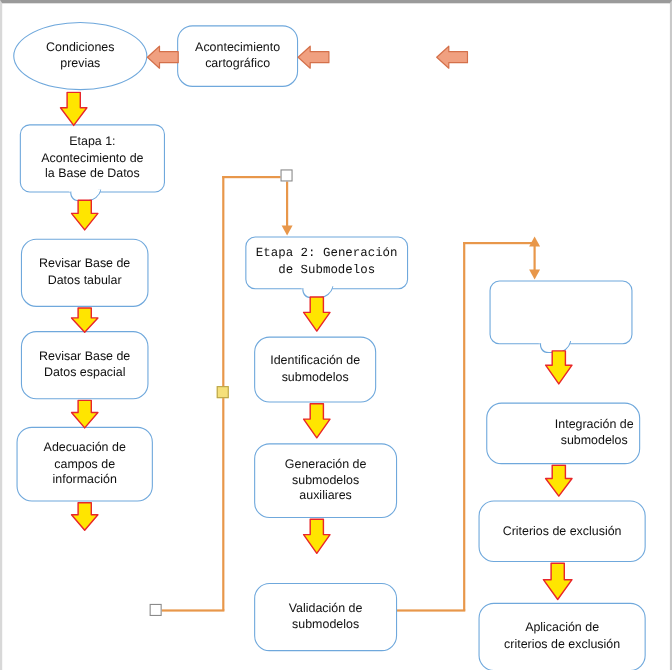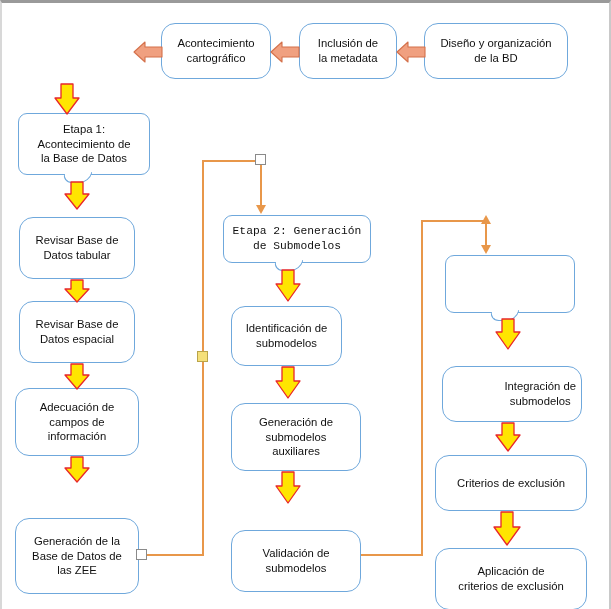--- a/index.html
+++ b/index.html
@@ -46,35 +46,31 @@
   .handle.white{background:#ffffff;}
   .handle.yellow{background:#F5E07A;border-color:#b9a44a;}
 
   .lbl{pointer-events:none;}
 </style>
 </head>
 <body>
 
 <div id="canvas">
 
+  <div class="node ellipse" style="left:10px;top:17px;width:122px;height:62px;">
+    <span class="lbl" style="white-space:pre-line">Condiciones
+previas</span>
+  </div>
 
   <div class="node rrect" style="left:159px;top:20px;width:110px;height:56px;">
     <span class="lbl" style="white-space:pre-line">Acontecimiento
 cartográfico</span>
   </div>
 
-  <div class="node rrect" style="left:297px;top:20px;width:98px;height:56px;">
-    <span class="lbl" style="white-space:pre-line">Inclusión de
-la metadata</span>
-  </div>
-
-  <div class="node rrect" style="left:422px;top:20px;width:144px;height:56px;">
-    <span class="lbl" style="white-space:pre-line">Diseño y organización
-de la BD</span>
-  </div>
+
 
   <div class="sarrow" style="left:131px;top:36px;">
     <svg width="30" height="26" viewBox="0 0 30 26">
         <path d="M1 13 L12 3 L12 8 L29 8 L29 18 L12 18 L12 23 Z" fill="#F0A080" stroke="#D4704A" stroke-width="1.1" stroke-linejoin="round"></path>
       </svg>
   </div>
   <div class="sarrow" style="left:268px;top:36px;">
     <svg width="30" height="26" viewBox="0 0 30 26">
         <path d="M1 13 L12 3 L12 8 L29 8 L29 18 L12 18 L12 23 Z" fill="#F0A080" stroke="#D4704A" stroke-width="1.1" stroke-linejoin="round"></path>
       </svg>
@@ -132,25 +128,20 @@
 campos de
 información</span>
   </div>
 
   <div class="yarrow" style="left:62px;top:453px;">
     <svg width="26" height="28" viewBox="0 0 26 28">
         <path d="M7 1 L19 1 L19 12 L25 12 L13 26 L1 12 L7 12 Z" fill="#FFE500" stroke="#E8262A" stroke-width="1.3" stroke-linejoin="round"></path>
       </svg>
   </div>
 
-  <div class="node rrect" style="left:13px;top:515px;width:124px;height:76px;">
-    <span class="lbl" style="white-space:pre-line">Generación de la
-Base de Datos de
-las ZEE</span>
-  </div>
 
   <div class="node callout" style="left:221px;top:212px;width:148px;height:48px;font-family:Liberation Mono, monospace;">
     <span class="lbl" style="white-space:pre-line">Etapa 2: Generación
 de Submodelos</span>
     <span class="tail"></span>
     <span class="tailcap"></span>
   </div>
 
   <div class="yarrow" style="left:272px;top:266px;">
     <svg width="28" height="34" viewBox="0 0 28 34">

